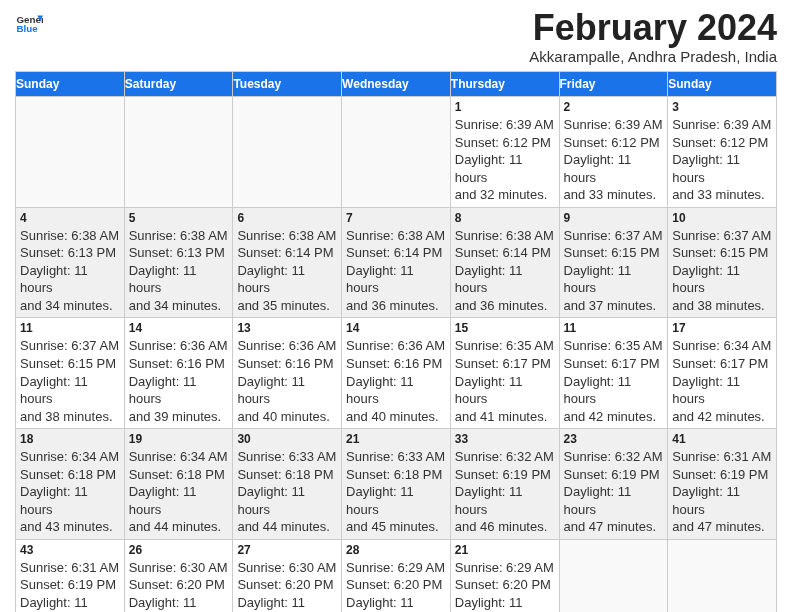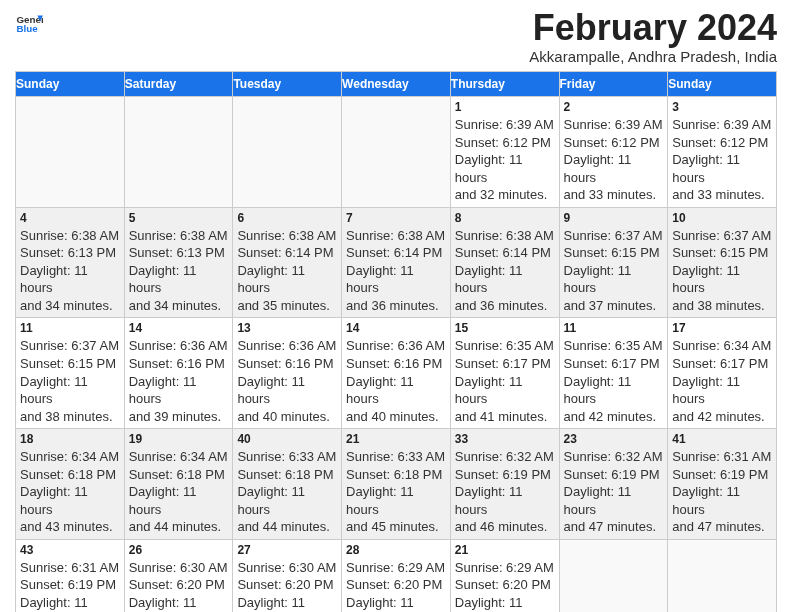--- a/index.html
+++ b/index.html
@@ -248,21 +248,21 @@
 and 43 minutes.</div>
         </td>
         <td>
           <div class="day-number">19</div>
           <div class="cell-info" style="white-space: pre-line;">Sunrise: 6:34 AM
 Sunset: 6:18 PM
 Daylight: 11 hours
 and 44 minutes.</div>
         </td>
         <td>
-          <div class="day-number">40</div>
+          <div class="day-number">30</div>
           <div class="cell-info" style="white-space: pre-line;">Sunrise: 6:33 AM
 Sunset: 6:18 PM
 Daylight: 11 hours
 and 44 minutes.</div>
         </td>
         <td>
           <div class="day-number">21</div>
           <div class="cell-info" style="white-space: pre-line;">Sunrise: 6:33 AM
 Sunset: 6:18 PM
 Daylight: 11 hours

